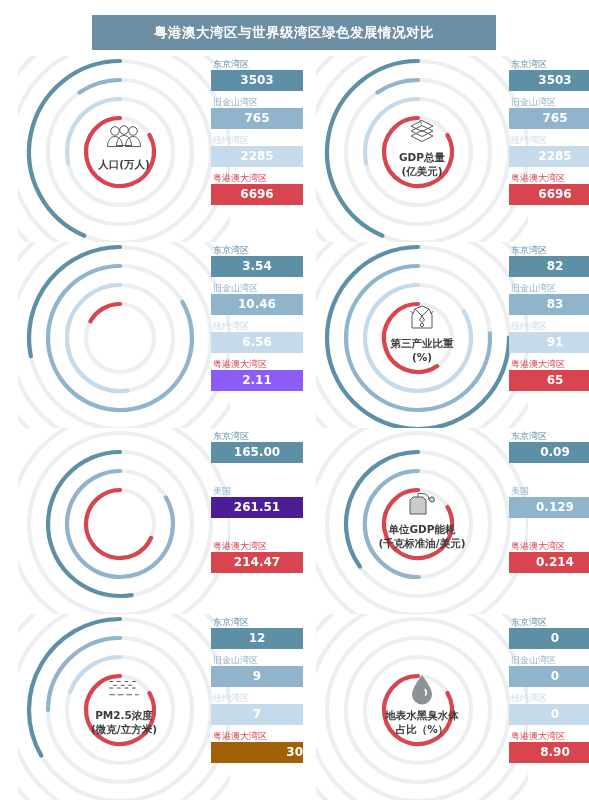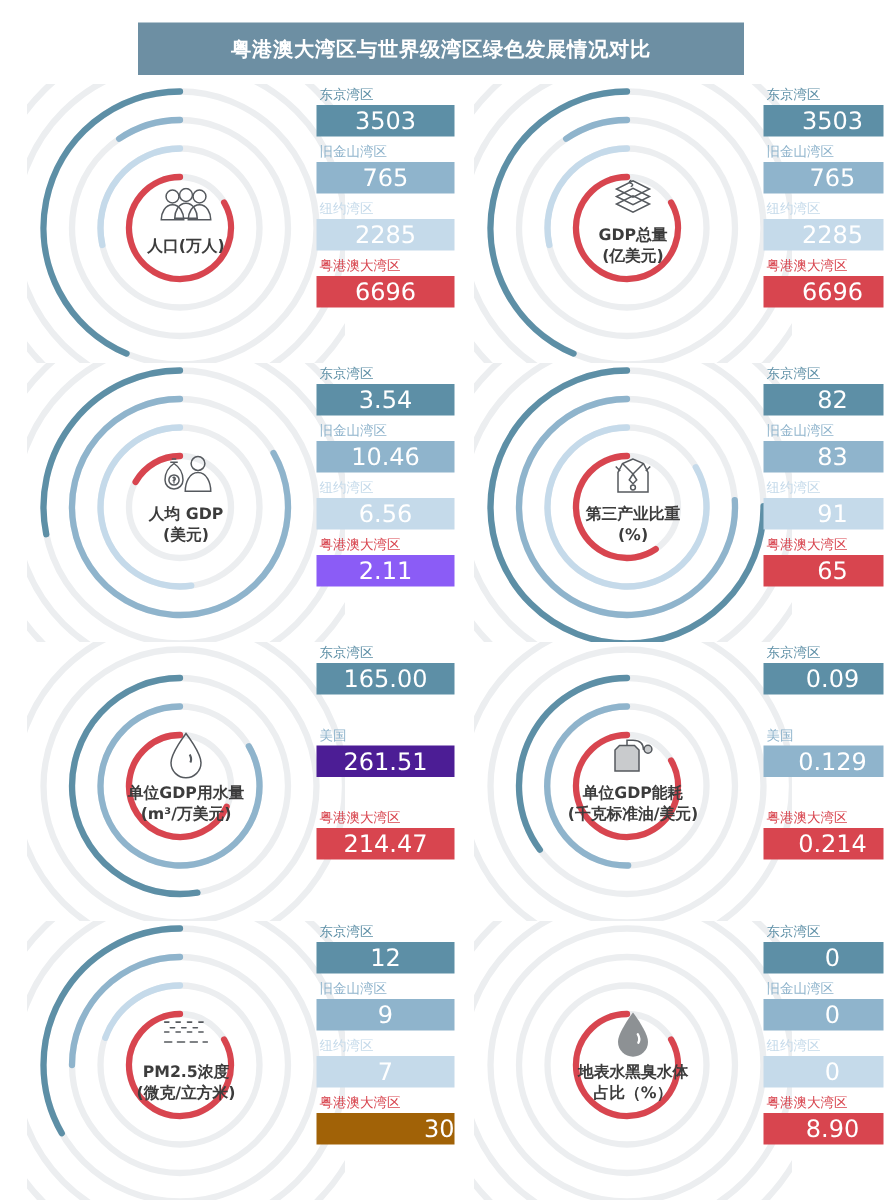--- a/index.html
+++ b/index.html
@@ -71,22 +71,22 @@
     font-size:9px;
     line-height:12px;
     padding-left:2px;
     white-space:nowrap;
   }
   .lg-val{
     height:21px;
     line-height:21px;
     text-align:center;
     color:#ffffff;
-    font-size:16px;
-    font-weight:normal;
+    font-size:12px;
+    font-weight:bold;
   }
   .sparse .lg-item{margin-bottom:22px;}
 </style>
 </head>
 <body>
 
 <div class="title-bar">
   <div class="t">粤港澳大湾区与世界级湾区绿色发展情况对比</div>
 </div>
 
@@ -196,37 +196,20 @@
           <circle cx="110" cy="112" r="53" fill="none" stroke="#eceef0" stroke-width="4.2"></circle>
           <circle cx="110" cy="112" r="34" fill="none" stroke="#eceef0" stroke-width="4.2"></circle>
           <circle cx="110" cy="112" r="110" fill="none" stroke="#eceef0" stroke-width="4.2"></circle>
           <circle cx="110" cy="112" r="129" fill="none" stroke="#eceef0" stroke-width="4.2"></circle>
           <path d="M 110.00 21.00 A 91 91 0 0 0 20.84 130.19" fill="none" stroke="#5d8fa6" stroke-width="4.2" stroke-linecap="round"></path>
           <path d="M 110.00 40.00 A 72 72 0 1 0 172.35 76.00" fill="none" stroke="#8fb4cc" stroke-width="4.2" stroke-linecap="round"></path>
           <path d="M 110.00 59.00 A 53 53 0 1 0 117.51 164.47" fill="none" stroke="#c5daea" stroke-width="4.2" stroke-linecap="round"></path>
           <path d="M 110.00 78.00 A 34 34 0 0 0 80.40 95.27" fill="none" stroke="#d8454f" stroke-width="4.2" stroke-linecap="round"></path>
         </svg>
       </div>
-      <div class="hub">
-        <div class="ic">
-          <svg width="38" height="30" viewBox="0 0 38 30">
-            <g fill="none" stroke="#55595e" stroke-width="1">
-              <path d="M11 7 q-6 4 -6 11 a6 6 0 0 0 12 0 q0 -7 -6 -11Z"></path>
-              <path d="M8.5 6.2 L13.5 6.2"></path>
-              <path d="M9.5 4 L12.5 4"></path>
-              <circle cx="11" cy="18" r="3.4"></circle>
-              <path d="M11 15.6 L11 20.4 M10 16.4 q1.8 -.8 1.9 .7 q.1 1.4 -1.9 1.4" stroke-width=".8"></path>
-              <circle cx="27" cy="7" r="4.6"></circle>
-              <path d="M27 13 C21 13 18.5 20 18.5 25.5 L35.5 25.5 C35.5 20 33 13 27 13Z"></path>
-            </g>
-          </svg>
-        </div>
-        <div class="lab">人均 GDP
-(美元)</div>
-      </div>
       <div class="legend">
         <div class="lg-item">
           <div class="lg-name" style="color: rgb(93, 143, 166);">东京湾区</div>
           <div class="lg-val" style="background: rgb(93, 143, 166);">3.54</div>
         </div>
         <div class="lg-item">
           <div class="lg-name" style="color: rgb(143, 180, 204);">旧金山湾区</div>
           <div class="lg-val" style="background: rgb(143, 180, 204);">10.46</div>
         </div>
         <div class="lg-item">
@@ -294,32 +277,20 @@
           <circle cx="110" cy="112" r="72" fill="none" stroke="#eceef0" stroke-width="4.2"></circle>
           <circle cx="110" cy="112" r="53" fill="none" stroke="#eceef0" stroke-width="4.2"></circle>
           <circle cx="110" cy="112" r="34" fill="none" stroke="#eceef0" stroke-width="4.2"></circle>
           <circle cx="110" cy="112" r="91" fill="none" stroke="#eceef0" stroke-width="4.2"></circle>
           <circle cx="110" cy="112" r="110" fill="none" stroke="#eceef0" stroke-width="4.2"></circle>
           <path d="M 110.00 40.00 A 72 72 0 1 0 121.62 183.06" fill="none" stroke="#5d8fa6" stroke-width="4.2" stroke-linecap="round"></path>
           <path d="M 110.00 59.00 A 53 53 0 1 0 155.90 85.50" fill="none" stroke="#8fb4cc" stroke-width="4.2" stroke-linecap="round"></path>
           <path d="M 110.00 78.00 A 34 34 0 1 0 141.07 125.81" fill="none" stroke="#d8454f" stroke-width="4.2" stroke-linecap="round"></path>
         </svg>
       </div>
-      <div class="hub">
-        <div class="ic">
-          <svg width="30" height="34" viewBox="0 0 30 34">
-            <g fill="none" stroke="#55595e" stroke-width="1">
-              <path d="M15 3 C15 3 5 16 5 22.5 A10 10 0 0 0 25 22.5 C25 16 15 3 15 3Z"></path>
-              <path d="M17.5 17 q1.6 3.2 .4 5.4" stroke-width="1.4"></path>
-            </g>
-          </svg>
-        </div>
-        <div class="lab">单位GDP用水量
-(m³/万美元)</div>
-      </div>
       <div class="legend sparse">
         <div class="lg-item">
           <div class="lg-name" style="color: rgb(93, 143, 166);">东京湾区</div>
           <div class="lg-val" style="background: rgb(93, 143, 166);">165.00</div>
         </div>
         <div class="lg-item">
           <div class="lg-name" style="color: rgb(143, 180, 204);">美国</div>
           <div class="lg-val" style="background: #4c1d95;">261.51</div>
         </div>
         <div class="lg-item">

